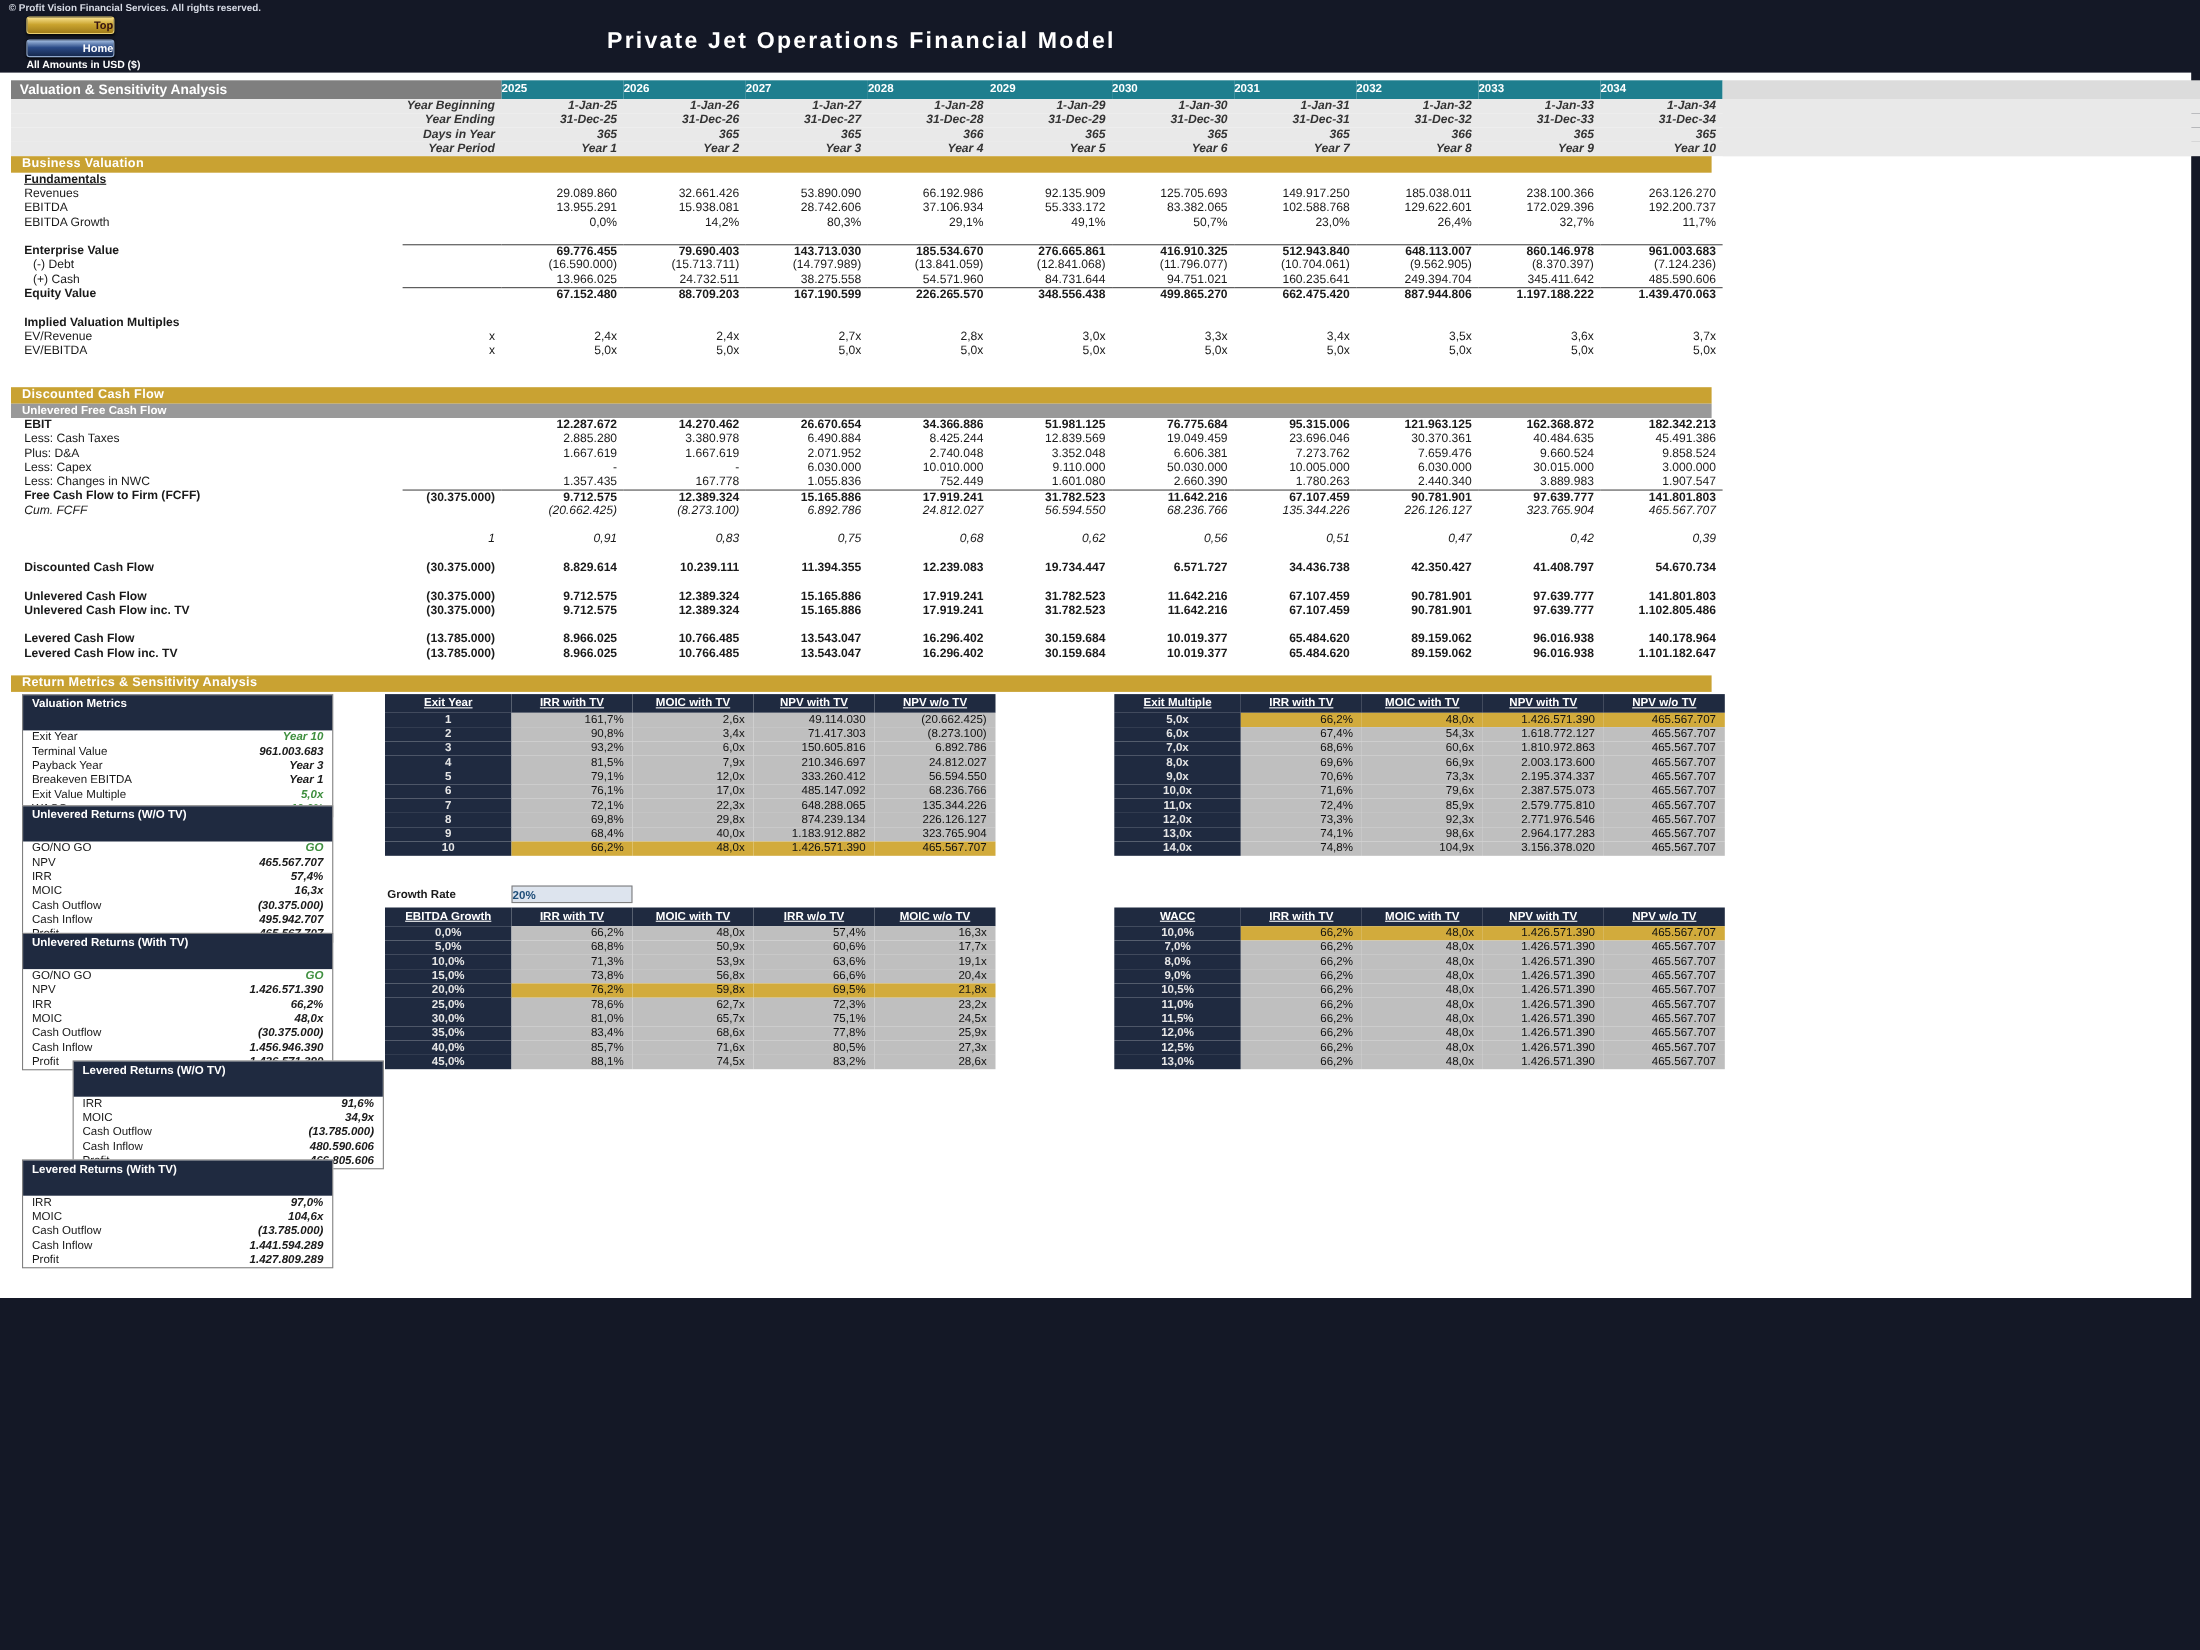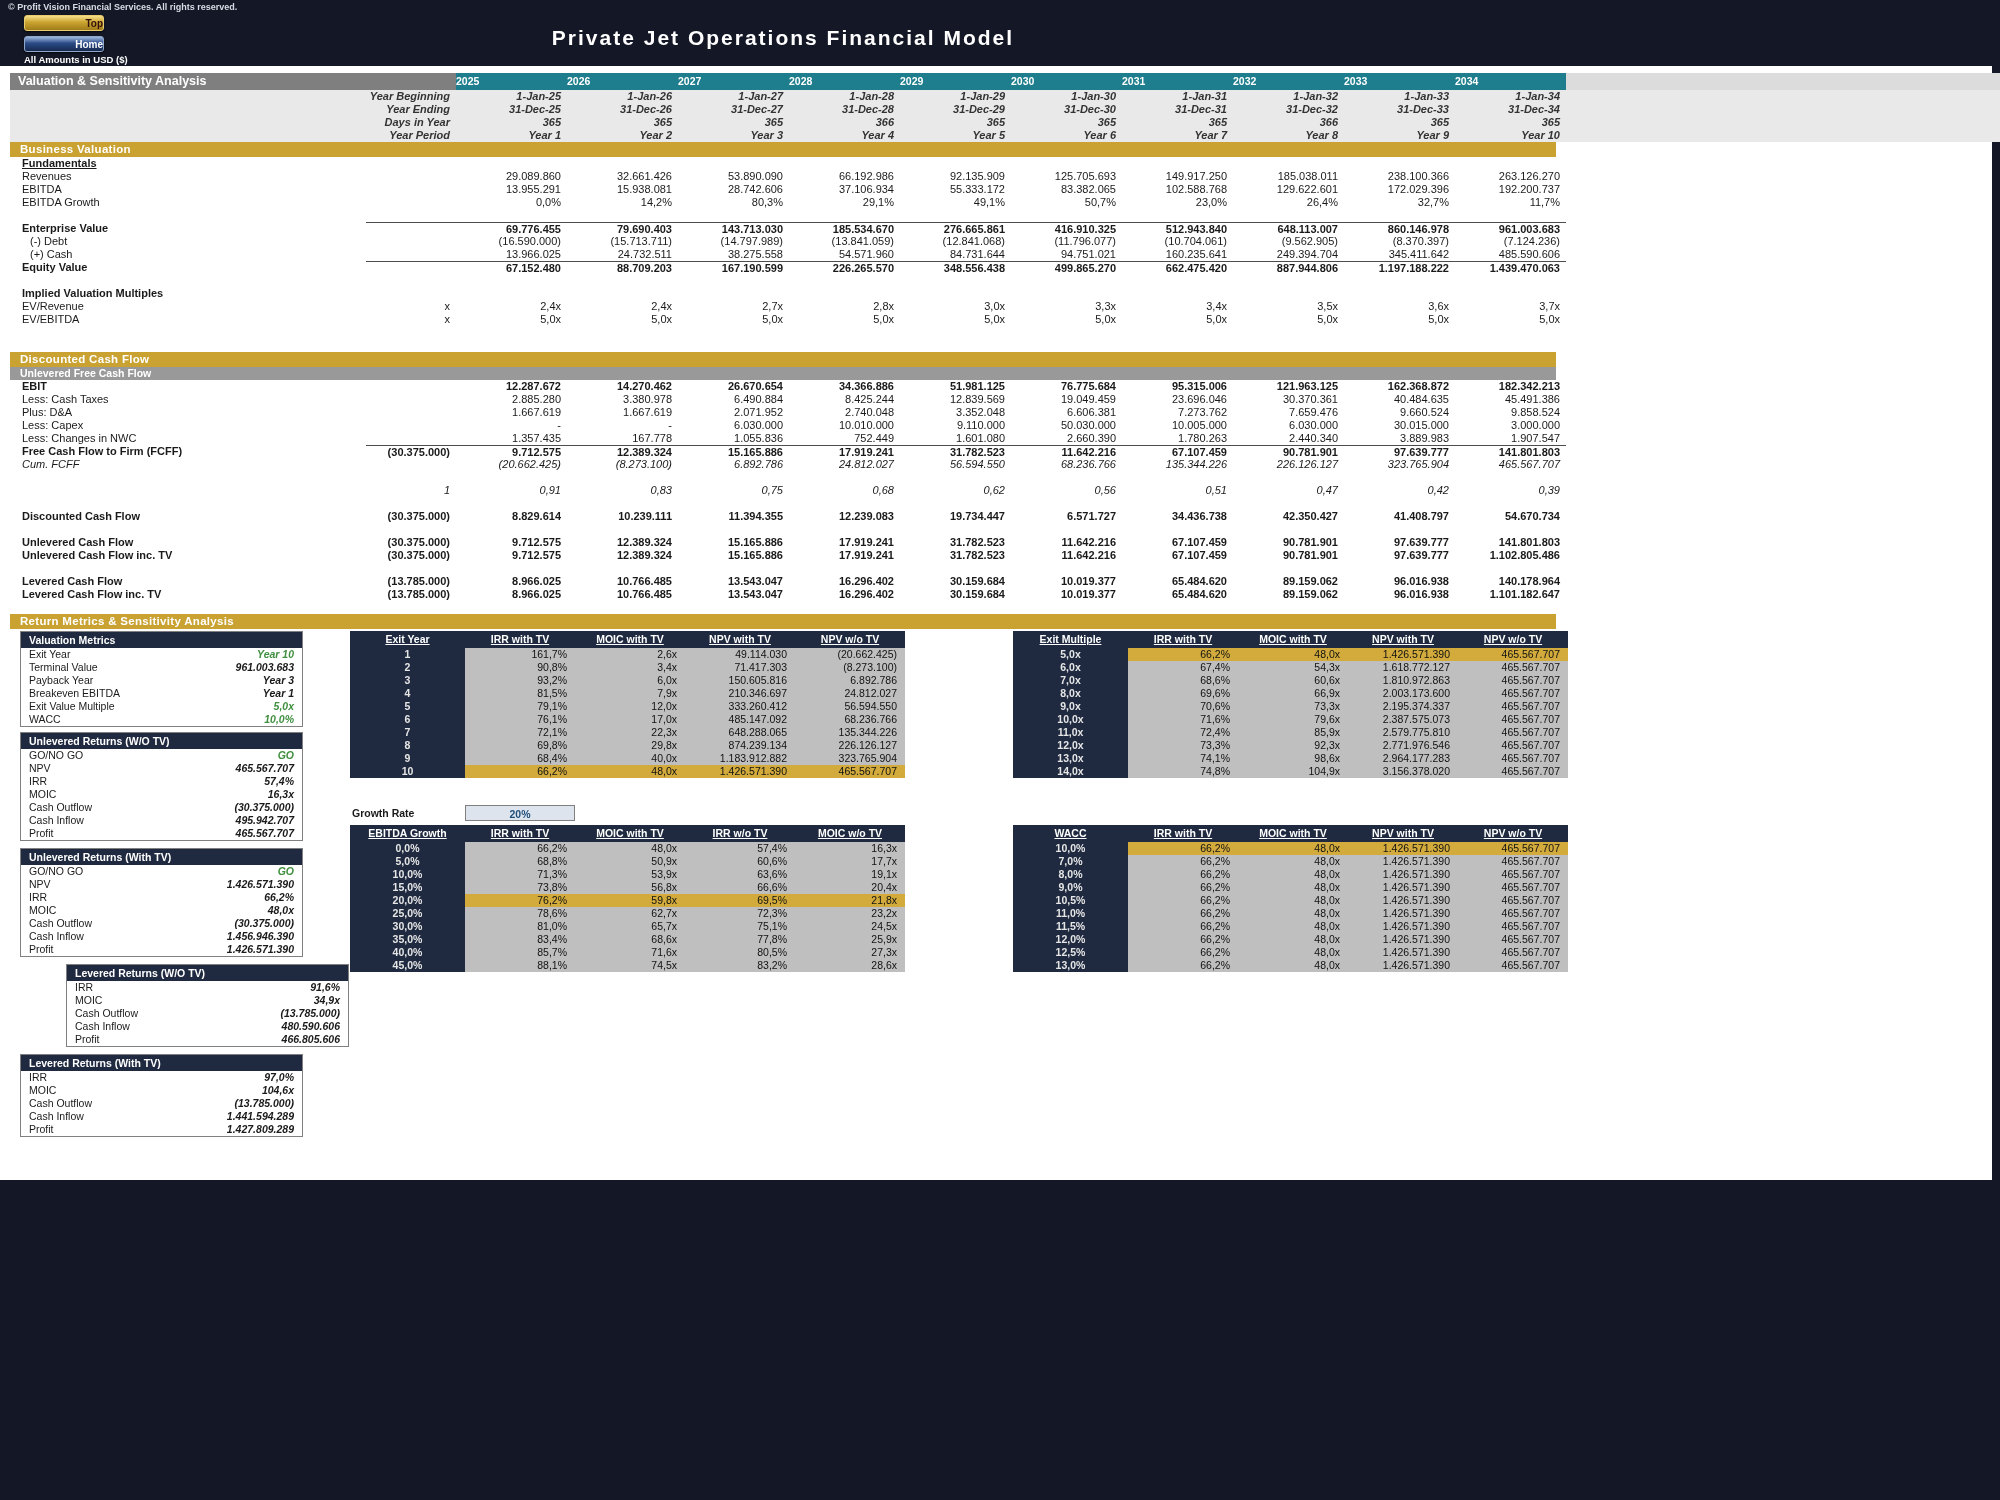--- a/index.html
+++ b/index.html
@@ -35,37 +35,37 @@
   .graybar{width:1546px;height:13px;line-height:13px;background:#999;color:#fff;font-weight:bold;font-size:10.5px;padding-left:10px}
   .r-b{font-weight:bold}
   .r-i{font-style:italic}
   .subu{font-weight:bold;text-decoration:underline}
   .line{border-top:1px solid #4d4d4d}
   .spacer{height:13px}
 
   
   .bottom{position:relative;margin-left:10px;width:1546px;height:545px}
   .mbox{position:absolute;left:0;width:283px;border:1px solid #808080;background:#fff}
-  .mbox-title{height:16px;line-height:16px;background:#1f2a40;color:#fff;font-weight:bold;font-size:10.5px;padding-left:8px}
+  .mbox-title{height:32px;line-height:16px;background:#1f2a40;color:#fff;font-weight:bold;font-size:10.5px;padding-left:8px}
   .mrow{display:flex;height:13px;line-height:13px;font-size:10.5px;color:#1a1a1a}
   .mlabel{flex:1;padding-left:8px;overflow:hidden;white-space:nowrap}
   .mval{padding-right:8px;font-weight:bold;font-style:italic;text-align:right;white-space:nowrap}
   .green{color:#3f8f3f}
   .stable{position:absolute;width:555px}
   .st-header{display:flex;height:17px;line-height:17px}
   .st-h{background:#1f2a40;color:#fff;font-weight:bold;font-size:10.5px;text-align:center;text-decoration:underline;flex:none;overflow:hidden;white-space:nowrap}
   .st-h0{width:115px}
   .st-hc{width:110px}
   .st-row{display:flex;height:13px;line-height:13px;font-size:10.5px}
   .st-c0{flex:none;width:115px;background:#1f2a40;color:#e6e6e6;text-align:center;font-weight:bold;overflow:hidden}
   .st-c{flex:none;width:110px;background:#bfbfbf;color:#111;text-align:right;padding-right:8px;overflow:hidden}
   .hl .st-c{background:#d2ab3c}
   .growth{position:absolute;display:flex;height:16px;line-height:16px;font-size:10.5px}
   .growth-label{width:115px;font-weight:bold;color:#1a1a1a;padding-left:2px}
-  .growth-input{width:110px;background:#dde4ee;border:1px solid #7f7f7f;color:#1f4e79;font-weight:bold;text-align:center}
+  .growth-input{width:110px;background:#dde4ee;border:1px solid #7f7f7f;color:#1f4e79;font-weight:bold;}
 </style>
 </head>
 <body>
 
 <div class="topbar">
   <div class="copyright">© Profit Vision Financial Services. All rights reserved.</div>
   <div class="btn btn-top">Top</div>
   <div class="btn btn-home">Home</div>
   <div class="main-title">Private Jet Operations Financial Model</div>
   <div class="amounts-note">All Amounts in  USD ($)</div>

